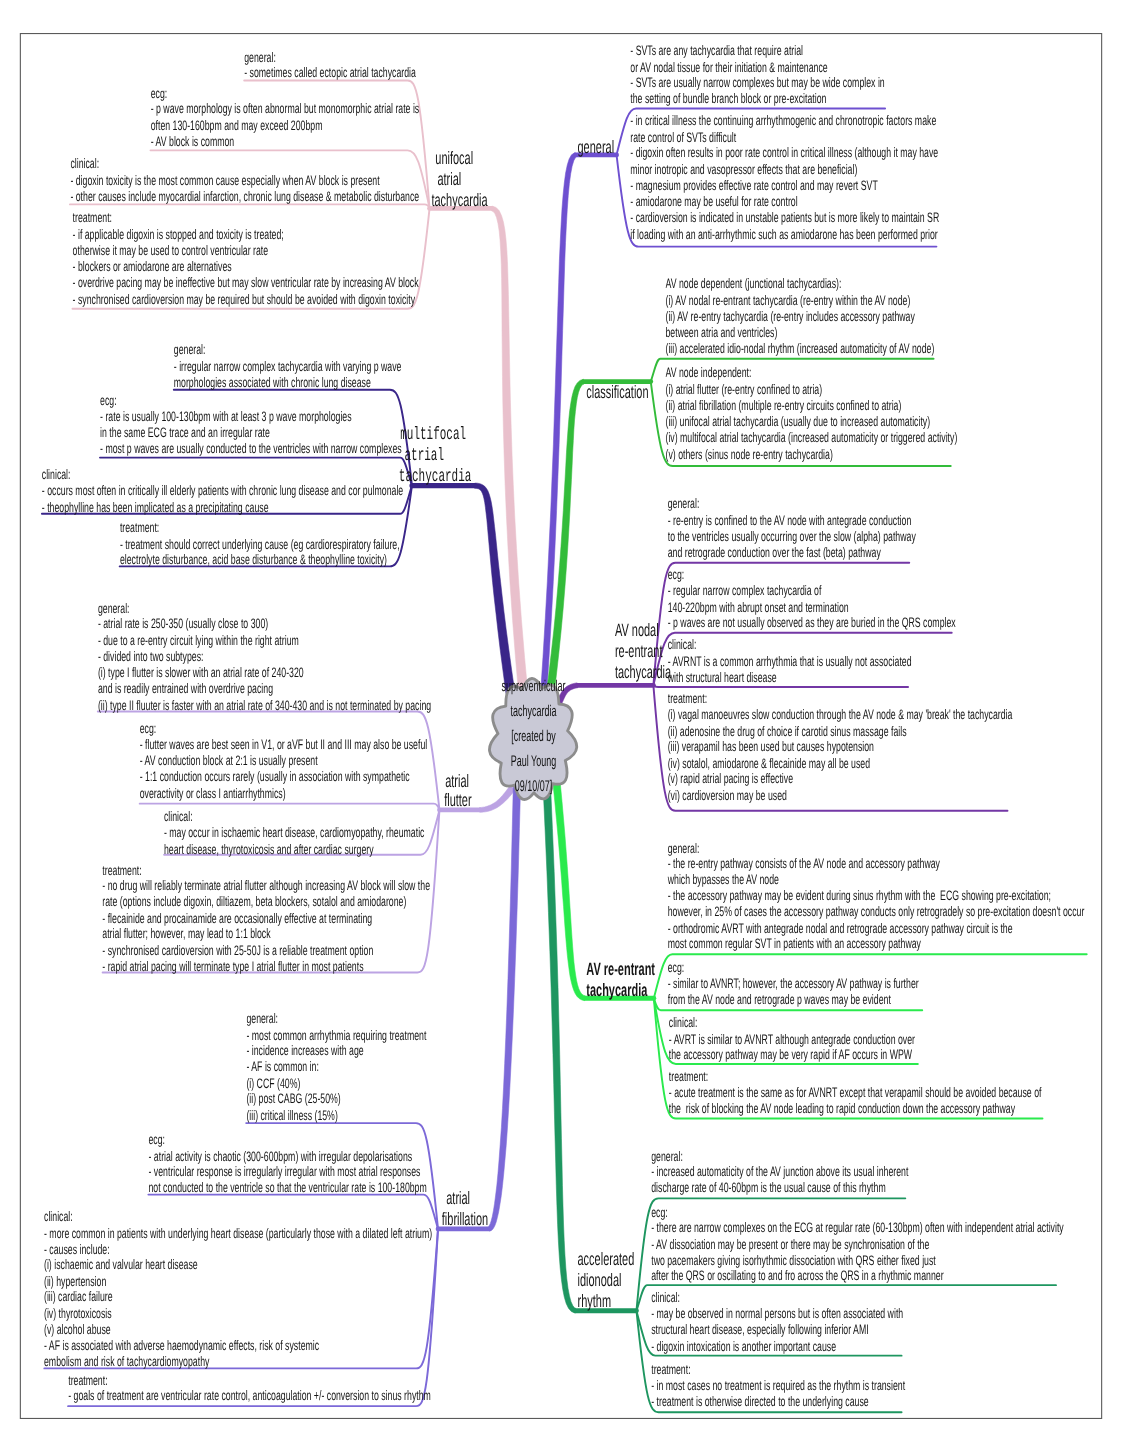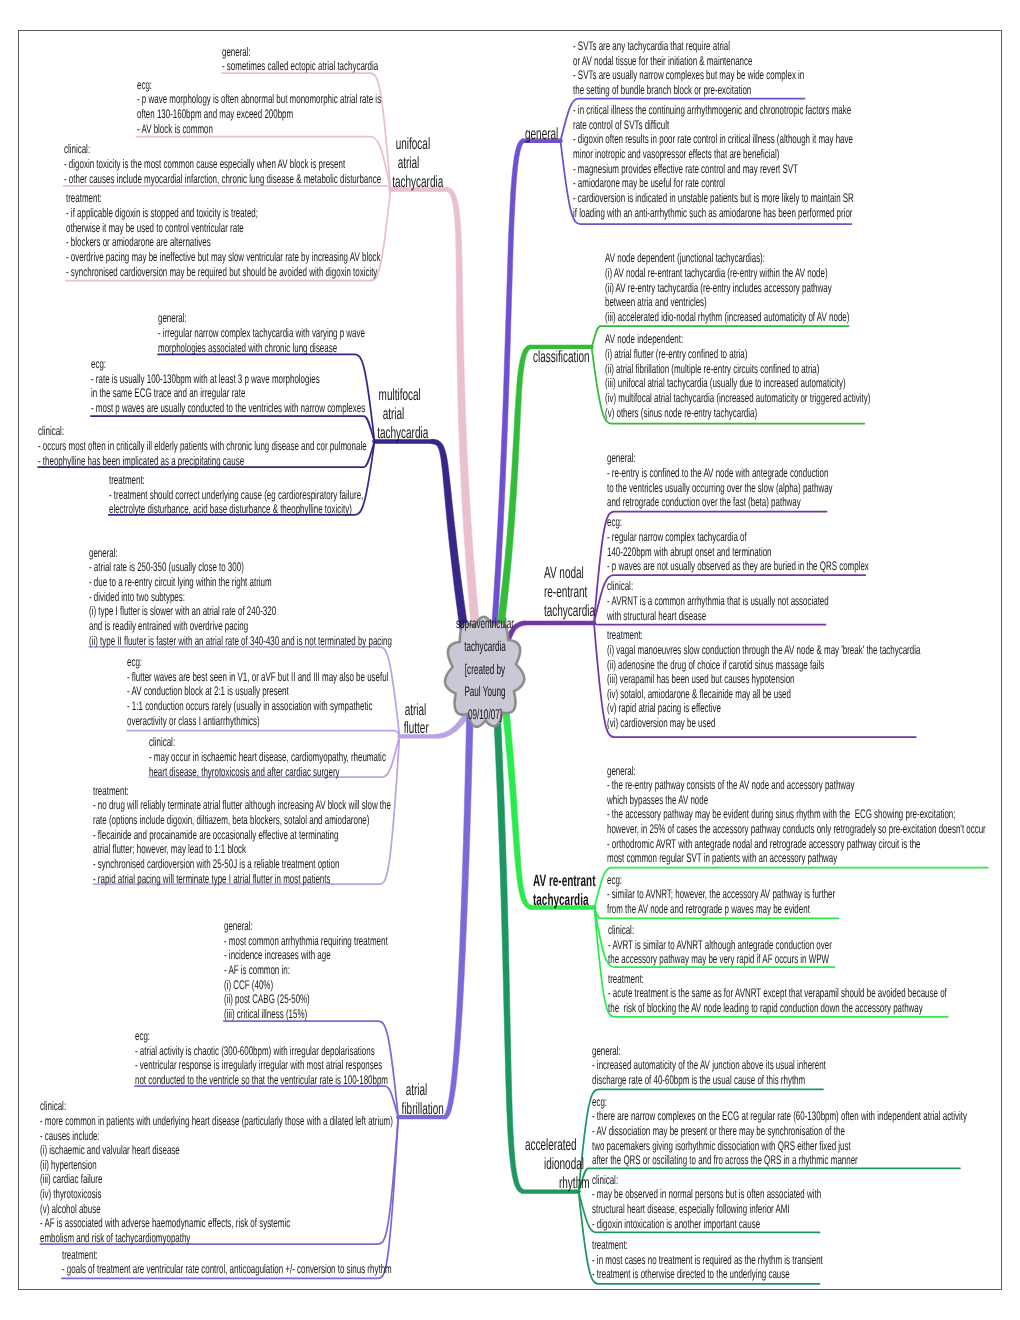--- a/index.html
+++ b/index.html
@@ -101,51 +101,51 @@
       <g>
         <path d="M 492.7 625.9 Q 507.5 615.4 508.1 640.0 Q 527.3 641.0 516.0 664.4 Q 533.6 681.2 513.9 691.4 Q 520.1 716.6 502.5 712.4 Q 497.9 735.0 485.3 720.7 Q 473.3 735.8 467.9 713.7 Q 450.7 719.0 455.7 693.6 Q 435.9 684.9 452.7 666.9 Q 440.3 644.2 459.8 641.9 Q 459.5 617.0 474.7 626.6 Q 483.4 607.4 492.7 625.9 Z" fill="#C9C9D6" stroke="#8c8c8c" stroke-width="2.6" stroke-linejoin="round"></path>
       </g>
     </svg>
  <div id="nodes">
       <div class="nodelbl L" style="top: 135.05px; right: 576.4px;"><span>unifocal</span><br><span>atrial</span><br><span>tachycardia</span><br></div>
       <div class="blk" style="left: 222px; top: 44.5px;"><span>general:</span><br><span>- sometimes called ectopic atrial tachycardia</span></div>
       <div class="blk" style="left: 136.8px; top: 77.6px;"><span>ecg:</span><br><span>- p wave morphology is often abnormal but monomorphic atrial rate is</span><br><span>often 130-160bpm and may exceed 200bpm</span><br><span>- AV block is common</span></div>
       <div class="blk" style="left: 63.6px; top: 142.4px;"><span>clinical:</span><br><span>- digoxin toxicity is the most common cause especially when AV block is present</span><br><span>- other causes include myocardial infarction, chronic lung disease &amp; metabolic disturbance</span></div>
       <div class="blk" style="left: 65.9px; top: 191.4px;"><span>treatment:</span><br><span>- if applicable digoxin is stopped and toxicity is treated;</span><br><span>otherwise it may be used to control ventricular rate</span><br><span>- blockers or amiodarone are alternatives</span><br><span>- overdrive pacing may be ineffective but may slow ventricular rate by increasing AV block</span><br><span>- synchronised cardioversion may be required but should be avoided with digoxin toxicity</span></div>
-      <div class="nodelbl L" style="top: 386.45px; right: 591.7px;"><span>multifocal</span><br><span>atrial</span><br><span>tachycardia</span><br></div>
+      <div class="nodelbl L" style="top: 386.45px; right: 591.7px; font-family: Liberation Mono, monospace;"><span>multifocal</span><br><span>atrial</span><br><span>tachycardia</span><br></div>
       <div class="blk" style="left: 158px; top: 311.2px;"><span>general:</span><br><span>- irregular narrow complex tachycardia with varying p wave</span><br><span>morphologies associated with chronic lung disease</span></div>
       <div class="blk" style="left: 90.9px; top: 356.9px;"><span>ecg:</span><br><span>- rate is usually 100-130bpm with at least 3 p wave morphologies</span><br><span>in the same ECG trace and an irregular rate</span><br><span>- most p waves are usually conducted to the ventricles with narrow complexes</span></div>
       <div class="blk" style="left: 38.1px; top: 424.25px;"><span>clinical:</span><br><span>- occurs most often in critically ill elderly patients with chronic lung disease and cor pulmonale</span><br><span>- theophylline has been implicated as a precipitating cause</span></div>
       <div class="blk" style="left: 108.8px; top: 473px;"><span>treatment:</span><br><span>- treatment should correct underlying cause (eg cardiorespiratory failure,</span><br><span>electrolyte disturbance, acid base disturbance &amp; theophylline toxicity)</span></div>
       <div class="nodelbl L" style="top: 700.55px; right: 591.3px;"><span>atrial</span><br><span>flutter</span><br></div>
       <div class="blk" style="left: 88.9px; top: 545.7px;"><span>general:</span><br><span>- atrial rate is 250-350 (usually close to 300)</span><br><span>- due to a re-entry circuit lying within the right atrium</span><br><span>- divided into two subtypes:</span><br><span>(i) type I flutter is slower with an atrial rate of 240-320</span><br><span>and is readily entrained with overdrive pacing</span><br><span>(ii) type II fluuter is faster with an atrial rate of 340-430 and is not terminated by pacing</span></div>
       <div class="blk" style="left: 127px; top: 655px;"><span>ecg:</span><br><span>- flutter waves are best seen in V1, or aVF but II and III may also be useful</span><br><span>- AV conduction block at 2:1 is usually present</span><br><span>- 1:1 conduction occurs rarely (usually in association with sympathetic</span><br><span>overactivity or class I antiarrhythmics)</span></div>
       <div class="blk" style="left: 149.2px; top: 735.2px;"><span>clinical:</span><br><span>- may occur in ischaemic heart disease, cardiomyopathy, rheumatic</span><br><span>heart disease, thyrotoxicosis and after cardiac surgery</span></div>
       <div class="blk" style="left: 93.3px; top: 783.6px;"><span>treatment:</span><br><span>- no drug will reliably terminate atrial flutter although increasing AV block will slow the</span><br><span>rate (options include digoxin, diltiazem, beta blockers, sotalol and amiodarone)</span><br><span>- flecainide and procainamide are occasionally effective at terminating</span><br><span>atrial flutter; however, may lead to 1:1 block</span><br><span>- synchronised cardioversion with 25-50J is a reliable treatment option</span><br><span>- rapid atrial pacing will terminate type I atrial flutter in most patients</span></div>
       <div class="nodelbl L" style="top: 1081.45px; right: 576.3px;"><span>atrial</span><br><span>fibrillation</span><br></div>
       <div class="blk" style="left: 223.8px; top: 918.9px;"><span>general:</span><br><span>- most common arrhythmia requiring treatment</span><br><span>- incidence increases with age</span><br><span>- AF is common in:</span><br><span>(i) CCF (40%)</span><br><span>(ii) post CABG (25-50%)</span><br><span>(iii) critical illness (15%)</span></div>
       <div class="blk" style="left: 134.9px; top: 1029.1px;"><span>ecg:</span><br><span>- atrial activity is chaotic (300-600bpm) with irregular depolarisations</span><br><span>- ventricular response is irregularly irregular with most atrial responses</span><br><span>not conducted to the ventricle so that the ventricular rate is 100-180bpm</span></div>
       <div class="blk" style="left: 40.3px; top: 1099.2px;"><span>clinical:</span><br><span>- more common in patients with underlying heart disease (particularly those with a dilated left atrium)</span><br><span>- causes include:</span><br><span>(i) ischaemic and valvular heart disease</span><br><span>(ii) hypertension</span><br><span>(iii) cardiac failure</span><br><span>(iv) thyrotoxicosis</span><br><span>(v) alcohol abuse</span><br><span>- AF is associated with adverse haemodynamic effects, risk of systemic</span><br><span>embolism and risk of tachycardiomyopathy</span></div>
       <div class="blk" style="left: 61.9px; top: 1247.7px;"><span>treatment:</span><br><span>- goals of treatment are ventricular rate control, anticoagulation +/- conversion to sinus rhythm</span></div>
       <div class="nodelbl R" style="top: 125.25px; left: 525px;"><span>general</span><br></div>
       <div class="blk" style="left: 573.3px; top: 38.9px;"><span>- SVTs are any tachycardia that require atrial</span><br><span>or AV nodal tissue for their initiation &amp; maintenance</span><br><span>- SVTs are usually narrow complexes but may be wide complex in</span><br><span>the setting of bundle branch block or pre-excitation</span></div>
       <div class="blk" style="left: 573.3px; top: 103px;"><span>- in critical illness the continuing arrhythmogenic and chronotropic factors make</span><br><span>rate control of SVTs difficult</span><br><span>- digoxin often results in poor rate control in critical illness (although it may have</span><br><span>minor inotropic and vasopressor effects that are beneficial)</span><br><span>- magnesium provides effective rate control and may revert SVT</span><br><span>- amiodarone may be useful for rate control</span><br><span>- cardioversion is indicated in unstable patients but is more likely to maintain SR</span><br><span>if loading with an anti-arrhythmic such as amiodarone has been performed prior</span></div>
       <div class="nodelbl R" style="top: 348px; left: 533.4px;"><span>classification</span><br></div>
       <div class="blk" style="left: 605.2px; top: 251.2px;"><span>AV node dependent (junctional tachycardias):</span><br><span>(i) AV nodal re-entrant tachycardia (re-entry within the AV node)</span><br><span>(ii) AV re-entry tachycardia (re-entry includes accessory pathway</span><br><span>between atria and ventricles)</span><br><span>(iii) accelerated idio-nodal rhythm (increased automaticity of AV node)</span></div>
       <div class="blk" style="left: 605.2px; top: 332.4px;"><span>AV node independent:</span><br><span>(i) atrial flutter (re-entry confined to atria)</span><br><span>(ii) atrial fibrillation (multiple re-entry circuits confined to atria)</span><br><span>(iii) unifocal atrial tachycardia (usually due to increased automaticity)</span><br><span>(iv) multifocal atrial tachycardia (increased automaticity or triggered activity)</span><br><span>(v) others (sinus node re-entry tachycardia)</span></div>
-      <div class="nodelbl R" style="top: 564.25px; left: 544px;"><span>AV nodal</span><br><span>re-entrant</span><br><span>tachycardia</span><br></div>
+      <div class="nodelbl R" style="top: 564.25px; left: 559px;"><span>AV nodal</span><br><span>re-entrant</span><br><span>tachycardia</span><br></div>
       <div class="blk" style="left: 606.8px; top: 451.4px;"><span>general:</span><br><span>- re-entry is confined to the AV node with antegrade conduction</span><br><span>to the ventricles usually occurring over the slow (alpha) pathway</span><br><span>and retrograde conduction over the fast (beta) pathway</span></div>
       <div class="blk" style="left: 606.8px; top: 515.2px;"><span>ecg:</span><br><span>- regular narrow complex tachycardia of</span><br><span>140-220bpm with abrupt onset and termination</span><br><span>- p waves are not usually observed as they are buried in the QRS complex</span></div>
       <div class="blk" style="left: 606.8px; top: 579.3px;"><span>clinical:</span><br><span>- AVRNT is a common arrhythmia that is usually not associated</span><br><span>with structural heart disease</span></div>
       <div class="blk" style="left: 606.8px; top: 628.2px;"><span>treatment:</span><br><span>(i) vagal manoeuvres slow conduction through the AV node &amp; may 'break' the tachycardia</span><br><span>(ii) adenosine the drug of choice if carotid sinus massage fails</span><br><span>(iii) verapamil has been used but causes hypotension</span><br><span>(iv) sotalol, amiodarone &amp; flecainide may all be used</span><br><span>(v) rapid atrial pacing is effective</span><br><span>(vi) cardioversion may be used</span></div>
       <div class="nodelbl R" style="top: 871.85px; left: 532.7px; font-weight: bold;"><span>AV re-entrant</span><br><span>tachycardia</span><br></div>
       <div class="blk" style="left: 606.9px; top: 763.5px;"><span>general:</span><br><span>- the re-entry pathway consists of the AV node and accessory pathway</span><br><span>which bypasses the AV node</span><br><span>- the accessory pathway may be evident during sinus rhythm with the  ECG showing pre-excitation;</span><br><span>however, in 25% of cases the accessory pathway conducts only retrogradely so pre-excitation doesn't occur</span><br><span>- orthodromic AVRT with antegrade nodal and retrograde accessory pathway circuit is the</span><br><span>most common regular SVT in patients with an accessory pathway</span></div>
       <div class="blk" style="left: 606.9px; top: 872.8px;"><span>ecg:</span><br><span>- similar to AVNRT; however, the accessory AV pathway is further</span><br><span>from the AV node and retrograde p waves may be evident</span></div>
       <div class="blk" style="left: 607.6px; top: 923.1px;"><span>clinical:</span><br><span>- AVRT is similar to AVNRT although antegrade conduction over</span><br><span>the accessory pathway may be very rapid if AF occurs in WPW</span></div>
       <div class="blk" style="left: 607.6px; top: 971.5px;"><span>treatment:</span><br><span>- acute treatment is the same as for AVNRT except that verapamil should be avoided because of</span><br><span>the  risk of blocking the AV node leading to rapid conduction down the accessory pathway</span></div>
-      <div class="nodelbl R" style="top: 1136.35px; left: 525px; text-align: right;"><span>accelerated</span><br><span>idionodal</span><br><span>rhythm</span><br></div>
+      <div class="nodelbl R" style="top: 1136.35px; left: 525px;"><span>accelerated</span><br><span>idionodal</span><br><span>rhythm</span><br></div>
       <div class="blk" style="left: 591.9px; top: 1043.6px;"><span>general:</span><br><span>- increased automaticity of the AV junction above its usual inherent</span><br><span>discharge rate of 40-60bpm is the usual cause of this rhythm</span></div>
       <div class="blk" style="left: 591.9px; top: 1094.6px;"><span>ecg:</span><br><span>- there are narrow complexes on the ECG at regular rate (60-130bpm) often with independent atrial activity</span><br><span>- AV dissociation may be present or there may be synchronisation of the</span><br><span>two pacemakers giving isorhythmic dissociation with QRS either fixed just</span><br><span>after the QRS or oscillating to and fro across the QRS in a rhythmic manner</span></div>
       <div class="blk" style="left: 591.9px; top: 1172.6px;"><span>clinical:</span><br><span>- may be observed in normal persons but is often associated with</span><br><span>structural heart disease, especially following inferior AMI</span><br><span>- digoxin intoxication is another important cause</span></div>
       <div class="blk" style="left: 591.9px; top: 1237.9px;"><span>treatment:</span><br><span>- in most cases no treatment is required as the rhythm is transient</span><br><span>- treatment is otherwise directed to the underlying cause</span></div>
       <div id="centerlbl" style="left: 409.5px; top: 612.3px; width: 150px;"><span>supraventricular</span><span>tachycardia</span><span>[created by</span><span>Paul Young</span><span>09/10/07]</span></div>
     </div>
 </div>
 
 </body></html>

